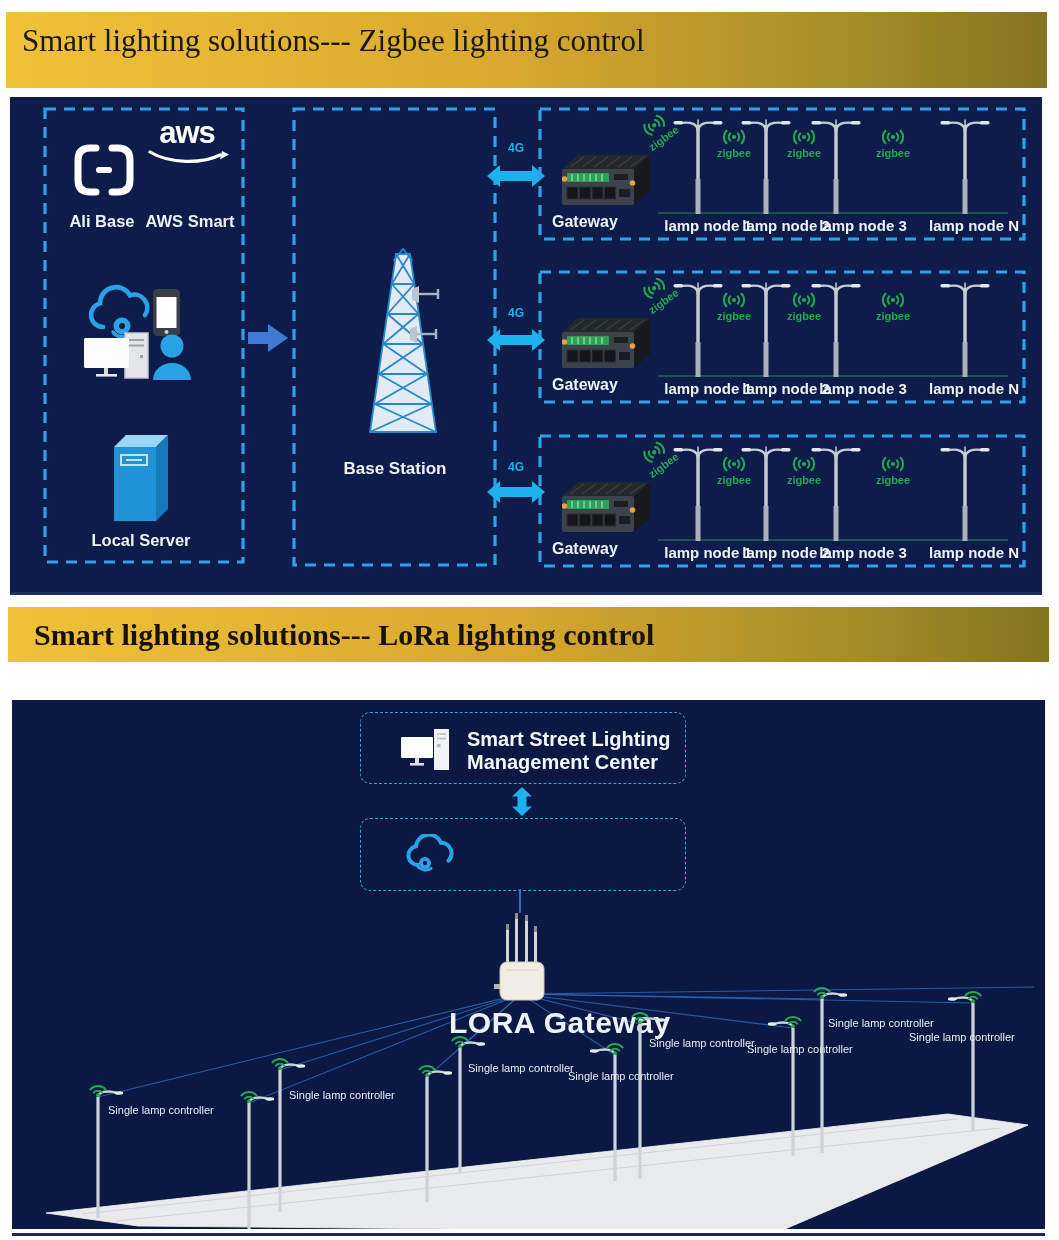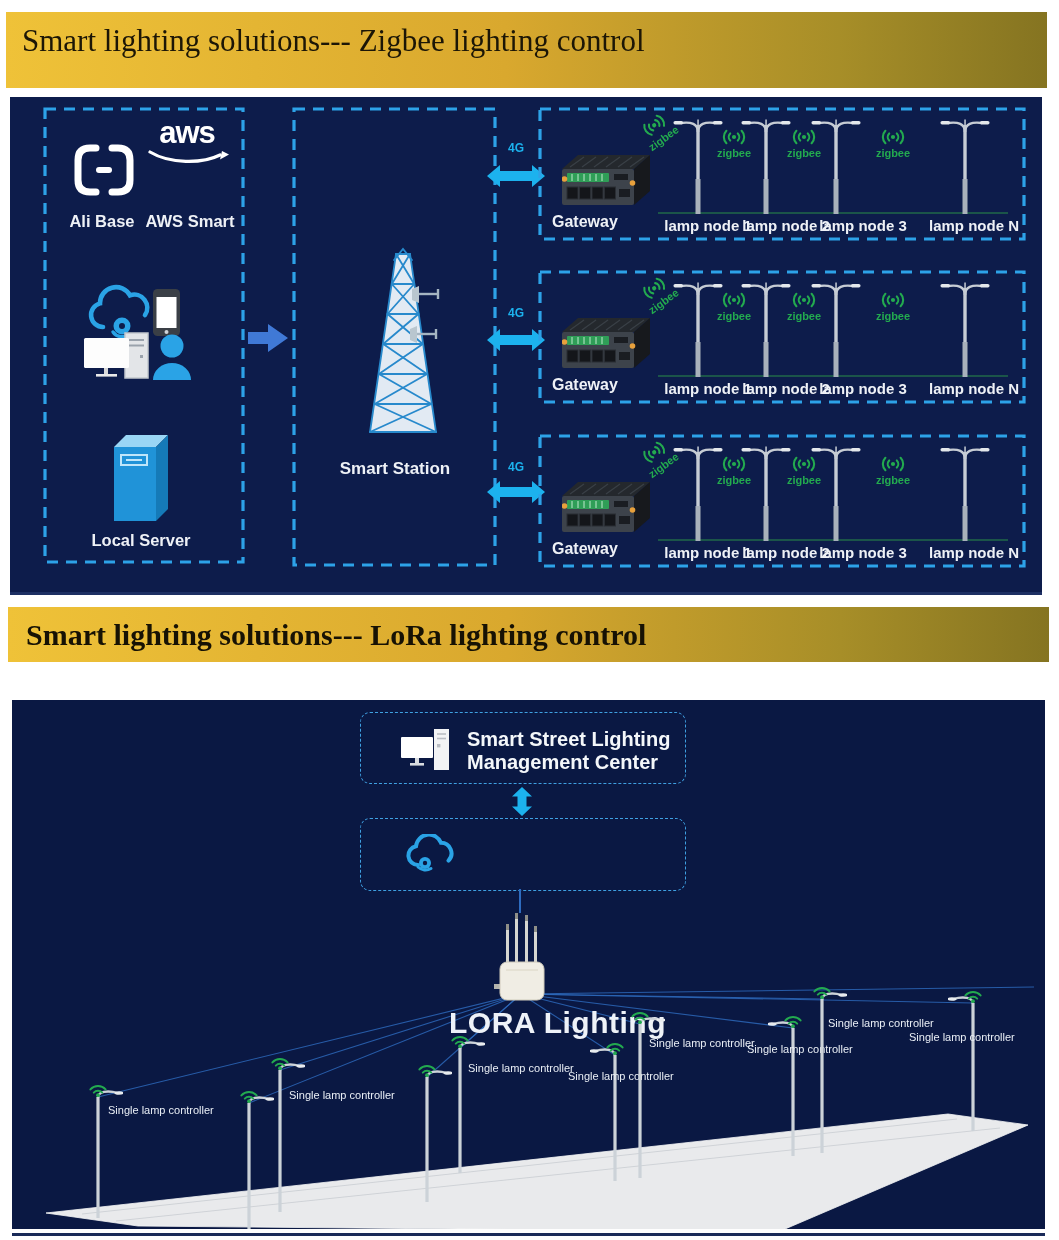--- a/index.html
+++ b/index.html
@@ -6,21 +6,21 @@
     font-family:"Liberation Sans",sans-serif;-webkit-font-smoothing:antialiased;overflow:hidden}
   :root{
     --navy:#0d1c4b; --navy2:#0a1843; --dash:#2da2e8; --cyan:#1cb2ee; --green:#23aa4f;
     --arrow:#4079d6; --line:#2e6cc0; --gold1:#efc238; --gold2:#d9a82e; --gold3:#857421; --label:#eef1f6;
   }
   
   .banner{position:absolute;left:6px;width:1041px;background:linear-gradient(90deg,var(--gold1) 0%,var(--gold2) 48%,#a78e28 80%,var(--gold3) 100%)}
   #banner1{top:12px;height:76px}
   #banner1 .btxt{font-family:"Liberation Serif",serif;font-size:31px;font-weight:normal;color:#1c1606;line-height:58px;padding-left:16px;white-space:nowrap}
   #banner2{top:607px;left:8px;height:55px}
-  #banner2 .btxt{font-family:"Liberation Serif",serif;font-size:30px;font-weight:bold;color:#171204;line-height:55px;padding-left:18px;white-space:nowrap}
+  #banner2 .btxt{font-family:"Liberation Serif",serif;font-size:30px;font-weight:bold;color:#171204;line-height:55px;padding-left:26px;white-space:nowrap}
   
   #d1{position:absolute;left:10px;top:97px;width:1032px;height:495px;background:var(--navy);border-bottom:3px solid #1d2f63;overflow:hidden;color:var(--label)}
   #d2{position:absolute;left:12px;top:700px;width:1033px;height:529px;background:var(--navy2);overflow:hidden;color:var(--label)}
   #d2-underline{position:absolute;left:12px;top:1233px;width:1033px;height:2.5px;background:#1a2a58}
   .dashbox{position:absolute}
   .dashbox > svg{position:absolute;left:0;top:0}
   .wlabel{position:absolute;transform:translateX(-50%);font-weight:bold;color:var(--label);white-space:nowrap}
   
   #lbox{left:33px;top:10px;width:202px;height:457px}
   #ali-logo{position:absolute;left:30px;top:36px}
@@ -169,21 +169,21 @@
       </g>
       <g>
         <path d="M54,43 L61,40 V57 L54,54 Z" fill="#b9c6cf"></path>
         <line x1="61" y1="48" x2="80" y2="48" stroke="#a5b5c2" stroke-width="2.4"></line>
         <line x1="80" y1="43" x2="80" y2="53" stroke="#a5b5c2" stroke-width="2.4"></line>
         <path d="M52,83 L59,80 V97 L52,94 Z" fill="#b9c6cf"></path>
         <line x1="59" y1="88" x2="78" y2="88" stroke="#a5b5c2" stroke-width="2.4"></line>
         <line x1="78" y1="83" x2="78" y2="93" stroke="#a5b5c2" stroke-width="2.4"></line>
       </g>
     </svg>
-    <div class="wlabel" style="left:103px;top:352px;font-size:17px">Smart Station</div>
+    <div class="wlabel" style="left:103px;top:352px;font-size:17px">Base Station</div>
   </div>
 
   <div class="fourg-label" style="top:44px">4G</div>
   <div class="fourg-label" style="top:209px">4G</div>
   <div class="fourg-label" style="top:363px">4G</div>
   <svg class="fourg-arrow" style="top:64px" width="58" height="30" viewBox="0 0 58 30">
       <polygon points="0,15 13,4 13,10 45,10 45,4 58,15 45,26 45,20 13,20 13,26" fill="var(--cyan)"></polygon>
     </svg>
   <svg class="fourg-arrow" style="top:228px" width="58" height="30" viewBox="0 0 58 30">
       <polygon points="0,15 13,4 13,10 45,10 45,4 58,15 45,26 45,20 13,20 13,26" fill="var(--cyan)"></polygon>
@@ -677,21 +677,21 @@
       <rect x="21" y="3" width="3" height="6" fill="#8f8f88"></rect>
     <rect x="31" y="5" width="3" height="49" fill="#d6d6d0"></rect>
       <rect x="31" y="5" width="3" height="6" fill="#8f8f88"></rect>
     <rect x="40" y="16" width="3" height="38" fill="#d6d6d0"></rect>
       <rect x="40" y="16" width="3" height="6" fill="#8f8f88"></rect>
     <rect x="0" y="74" width="8" height="5" fill="#b5b5ae"></rect>
     <rect x="6" y="52" width="44" height="38" rx="7" fill="#f0ede4" stroke="#cfcabb" stroke-width="1"></rect>
     <line x1="12" y1="60" x2="44" y2="60" stroke="#e2ddcf" stroke-width="1.5"></line>
   </svg>
 
-  <div id="lora-gw-label">LORA Lighting</div>
+  <div id="lora-gw-label">LORA Gateway</div>
 
   <div id="lamp-layer">
       <svg width="50" height="135" class="lora-lamp" style="left: 61px; top: 385px;">
         <rect x="23.4" y="12" width="3.2" height="121" fill="#ccd2d8"></rect>
         <path d="M25,13 C25,6.5 34,5 45,8" stroke="#ccd2d8" stroke-width="2.3" fill="none"></path>
         <ellipse cx="46" cy="8" rx="4.6" ry="1.8" fill="#e8ebee"></ellipse>
         <g transform="translate(25,9)">
           <circle cx="0" cy="1.2" r="1.9" fill="#23aa4f"></circle>
           <g stroke="#23aa4f" stroke-width="2" fill="none" stroke-linecap="round">
             <path d="M-4.2,-1.4 a5.8,5.8 0 0 1 8.4,0"></path>

